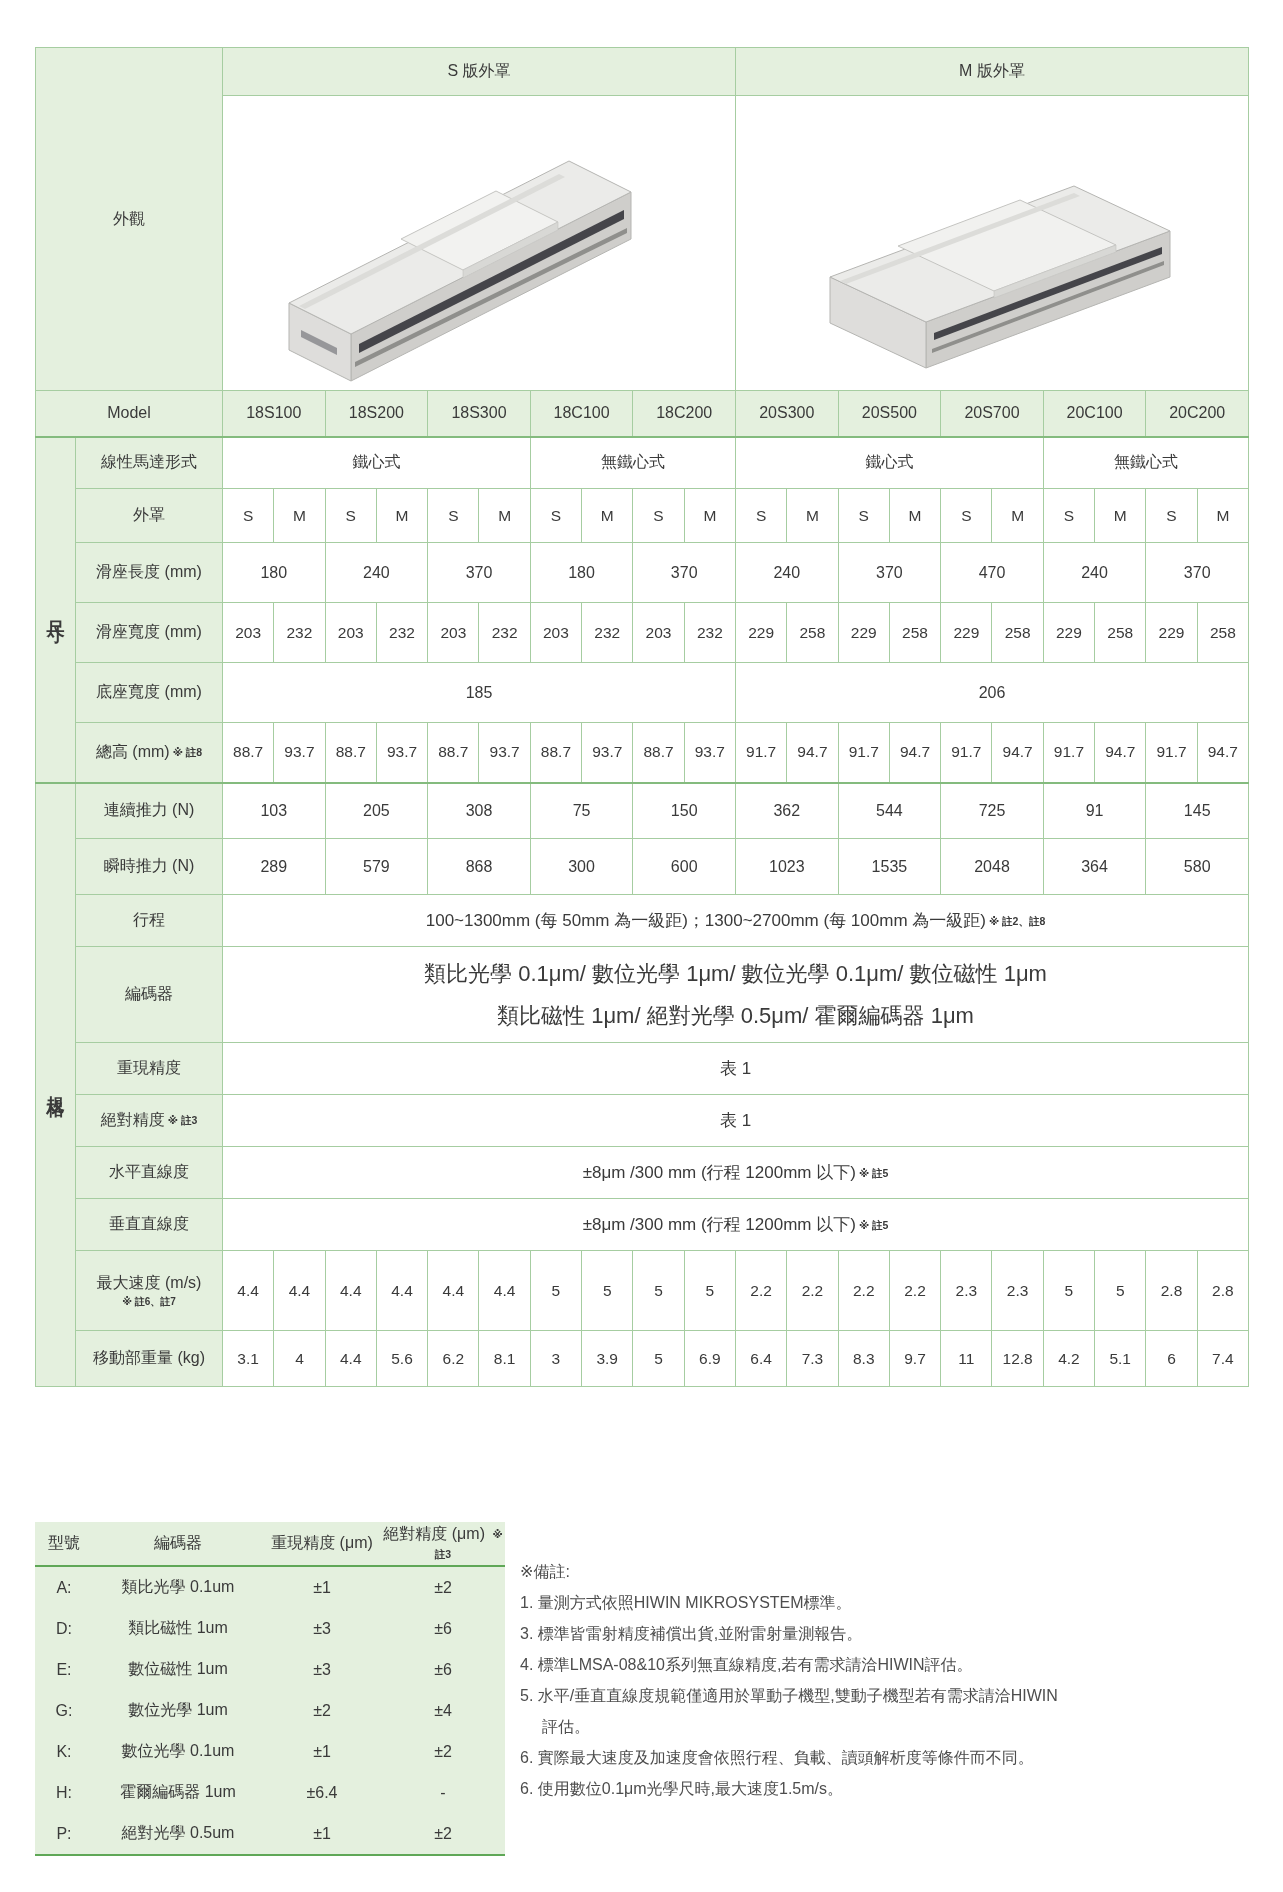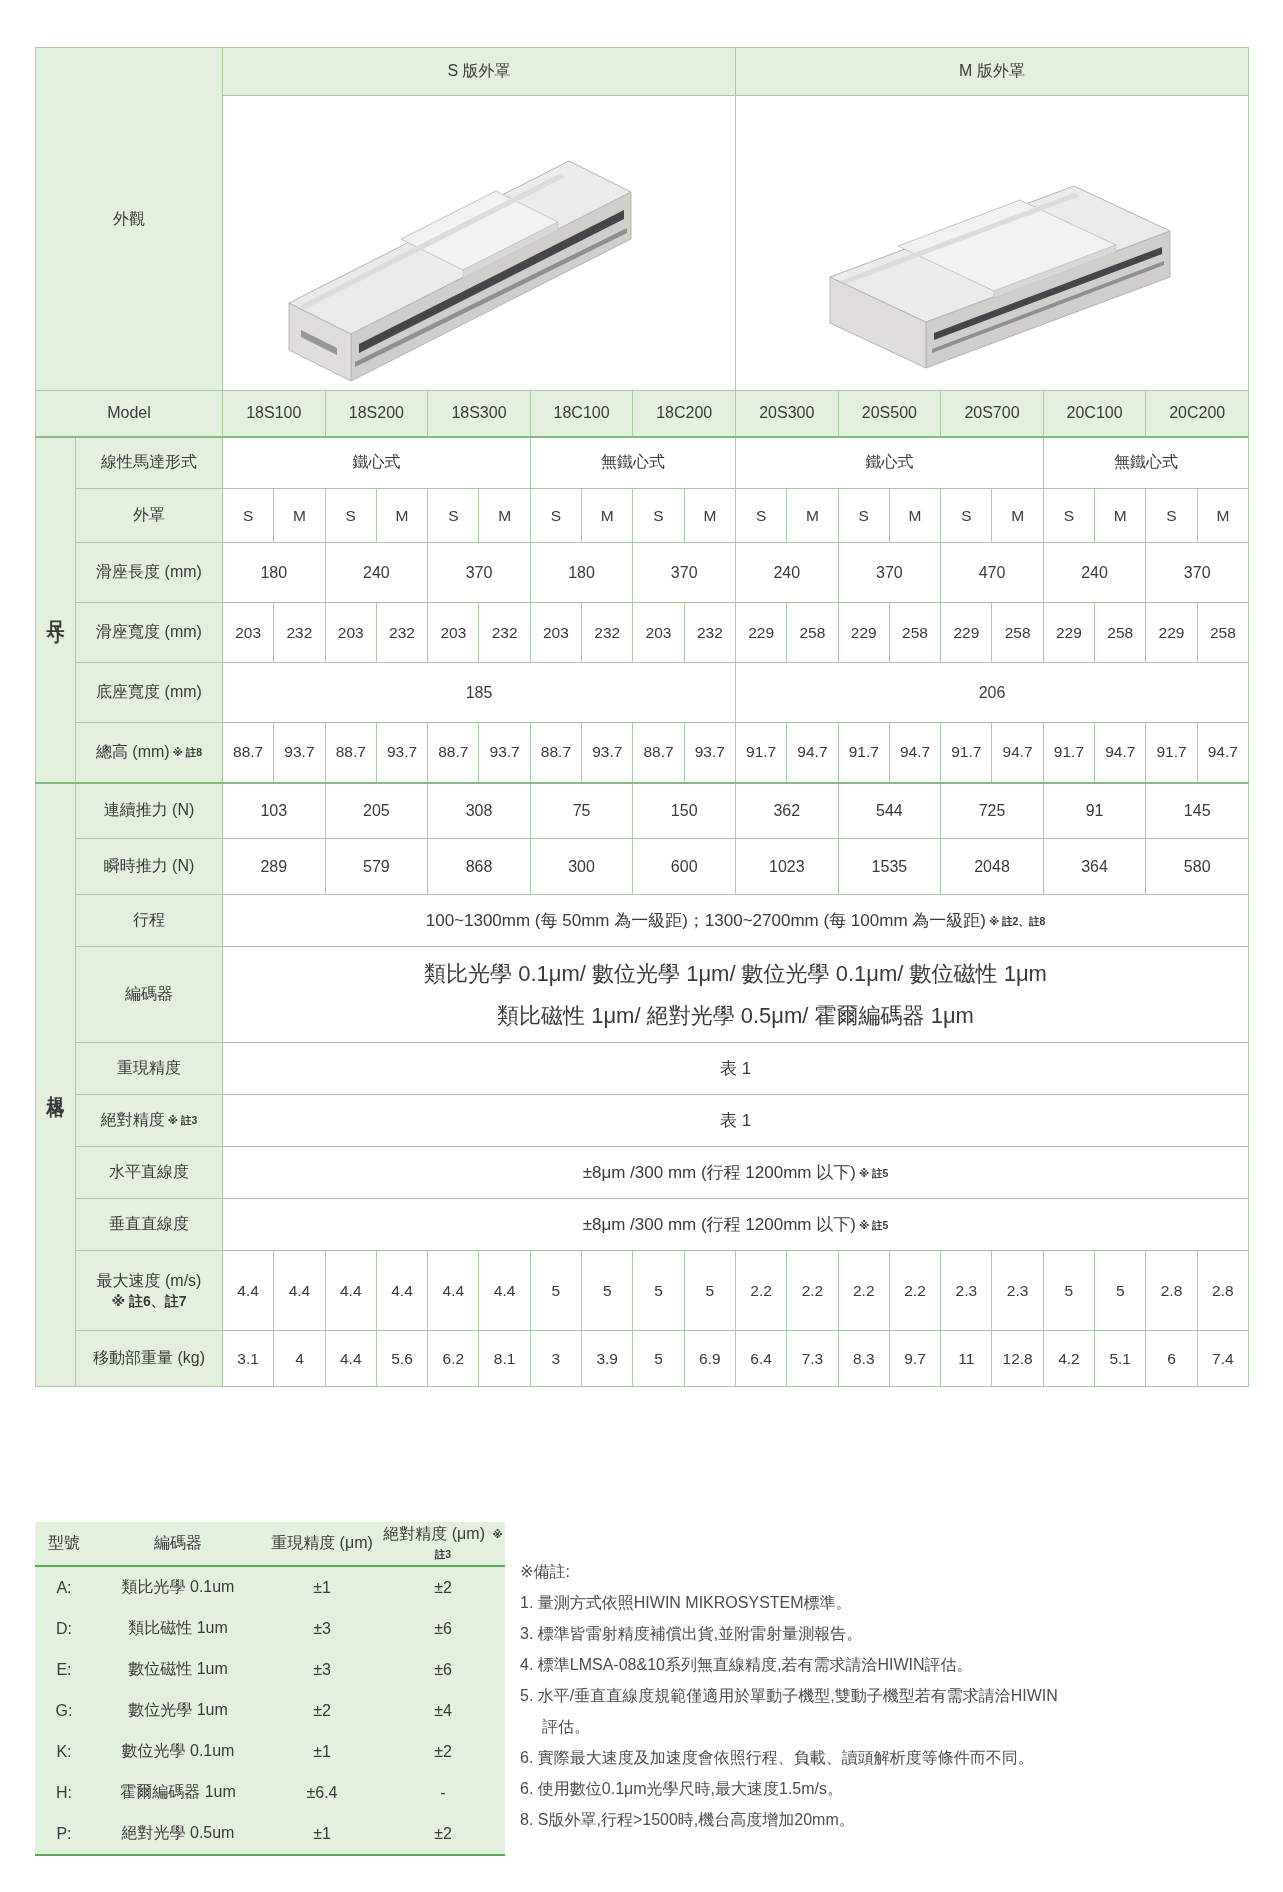--- a/index.html
+++ b/index.html
@@ -34,21 +34,21 @@
   .model-cell{background:var(--green);font-size:16px;height:46px;}
   .group-cell{background:var(--green);}
   .group-cell .vtext{
     writing-mode:vertical-rl;text-orientation:upright;
     margin:0 auto;font-weight:bold;font-size:18px;letter-spacing:4px;
   }
   .val-cell{background:#fff;font-size:16.5px;}
   .mid-split{border-left:2px solid var(--line-strong);}
   tr.sec-start>td{border-top:2px solid var(--line-strong);}
   .note-sm{font-size:10.5px;font-weight:bold;margin-left:3px;vertical-align:1px;}
-  .lbl-sub{font-size:14px;font-weight:bold;margin-top:1px;}
+  .lbl-sub{font-size:10px;font-weight:bold;margin-top:1px;}
   .cell-line{line-height:1.9;font-size:22px;}
   
   tr.r-motor-type{height:52px}
   tr.r-cover{height:54px}
   tr.r-slider-length,tr.r-slider-width,tr.r-base-width,tr.r-total-height{height:60px}
   tr.r-cont-force,tr.r-peak-force{height:56px}
   tr.r-stroke{height:52px}
   tr.r-encoder{height:96px}
   tr.r-repeatability,tr.r-absolute-accuracy,tr.r-horizontal-straightness,tr.r-vertical-straightness{height:52px}
   tr.r-max-speed{height:80px}
@@ -423,15 +423,14 @@
 
 <div class="notes">
   <div class="notes-title">※備註:</div>
   <ul class="notes-list">
       <li>1. 量測方式依照HIWIN MIKROSYSTEM標準。</li>
       <li>3. 標準皆雷射精度補償出貨,並附雷射量測報告。</li>
       <li>4. 標準LMSA-08&amp;10系列無直線精度,若有需求請洽HIWIN評估。</li>
       <li>5. 水平/垂直直線度規範僅適用於單動子機型,雙動子機型若有需求請洽HIWIN評估。</li>
       <li>6. 實際最大速度及加速度會依照行程、負載、讀頭解析度等條件而不同。</li>
       <li>6. 使用數位0.1μm光學尺時,最大速度1.5m/s。</li>
-      <li>8. S版外罩,行程&gt;1500時,機台高度增加20mm。</li>
     </ul>
 </div>
 
 </body></html>

